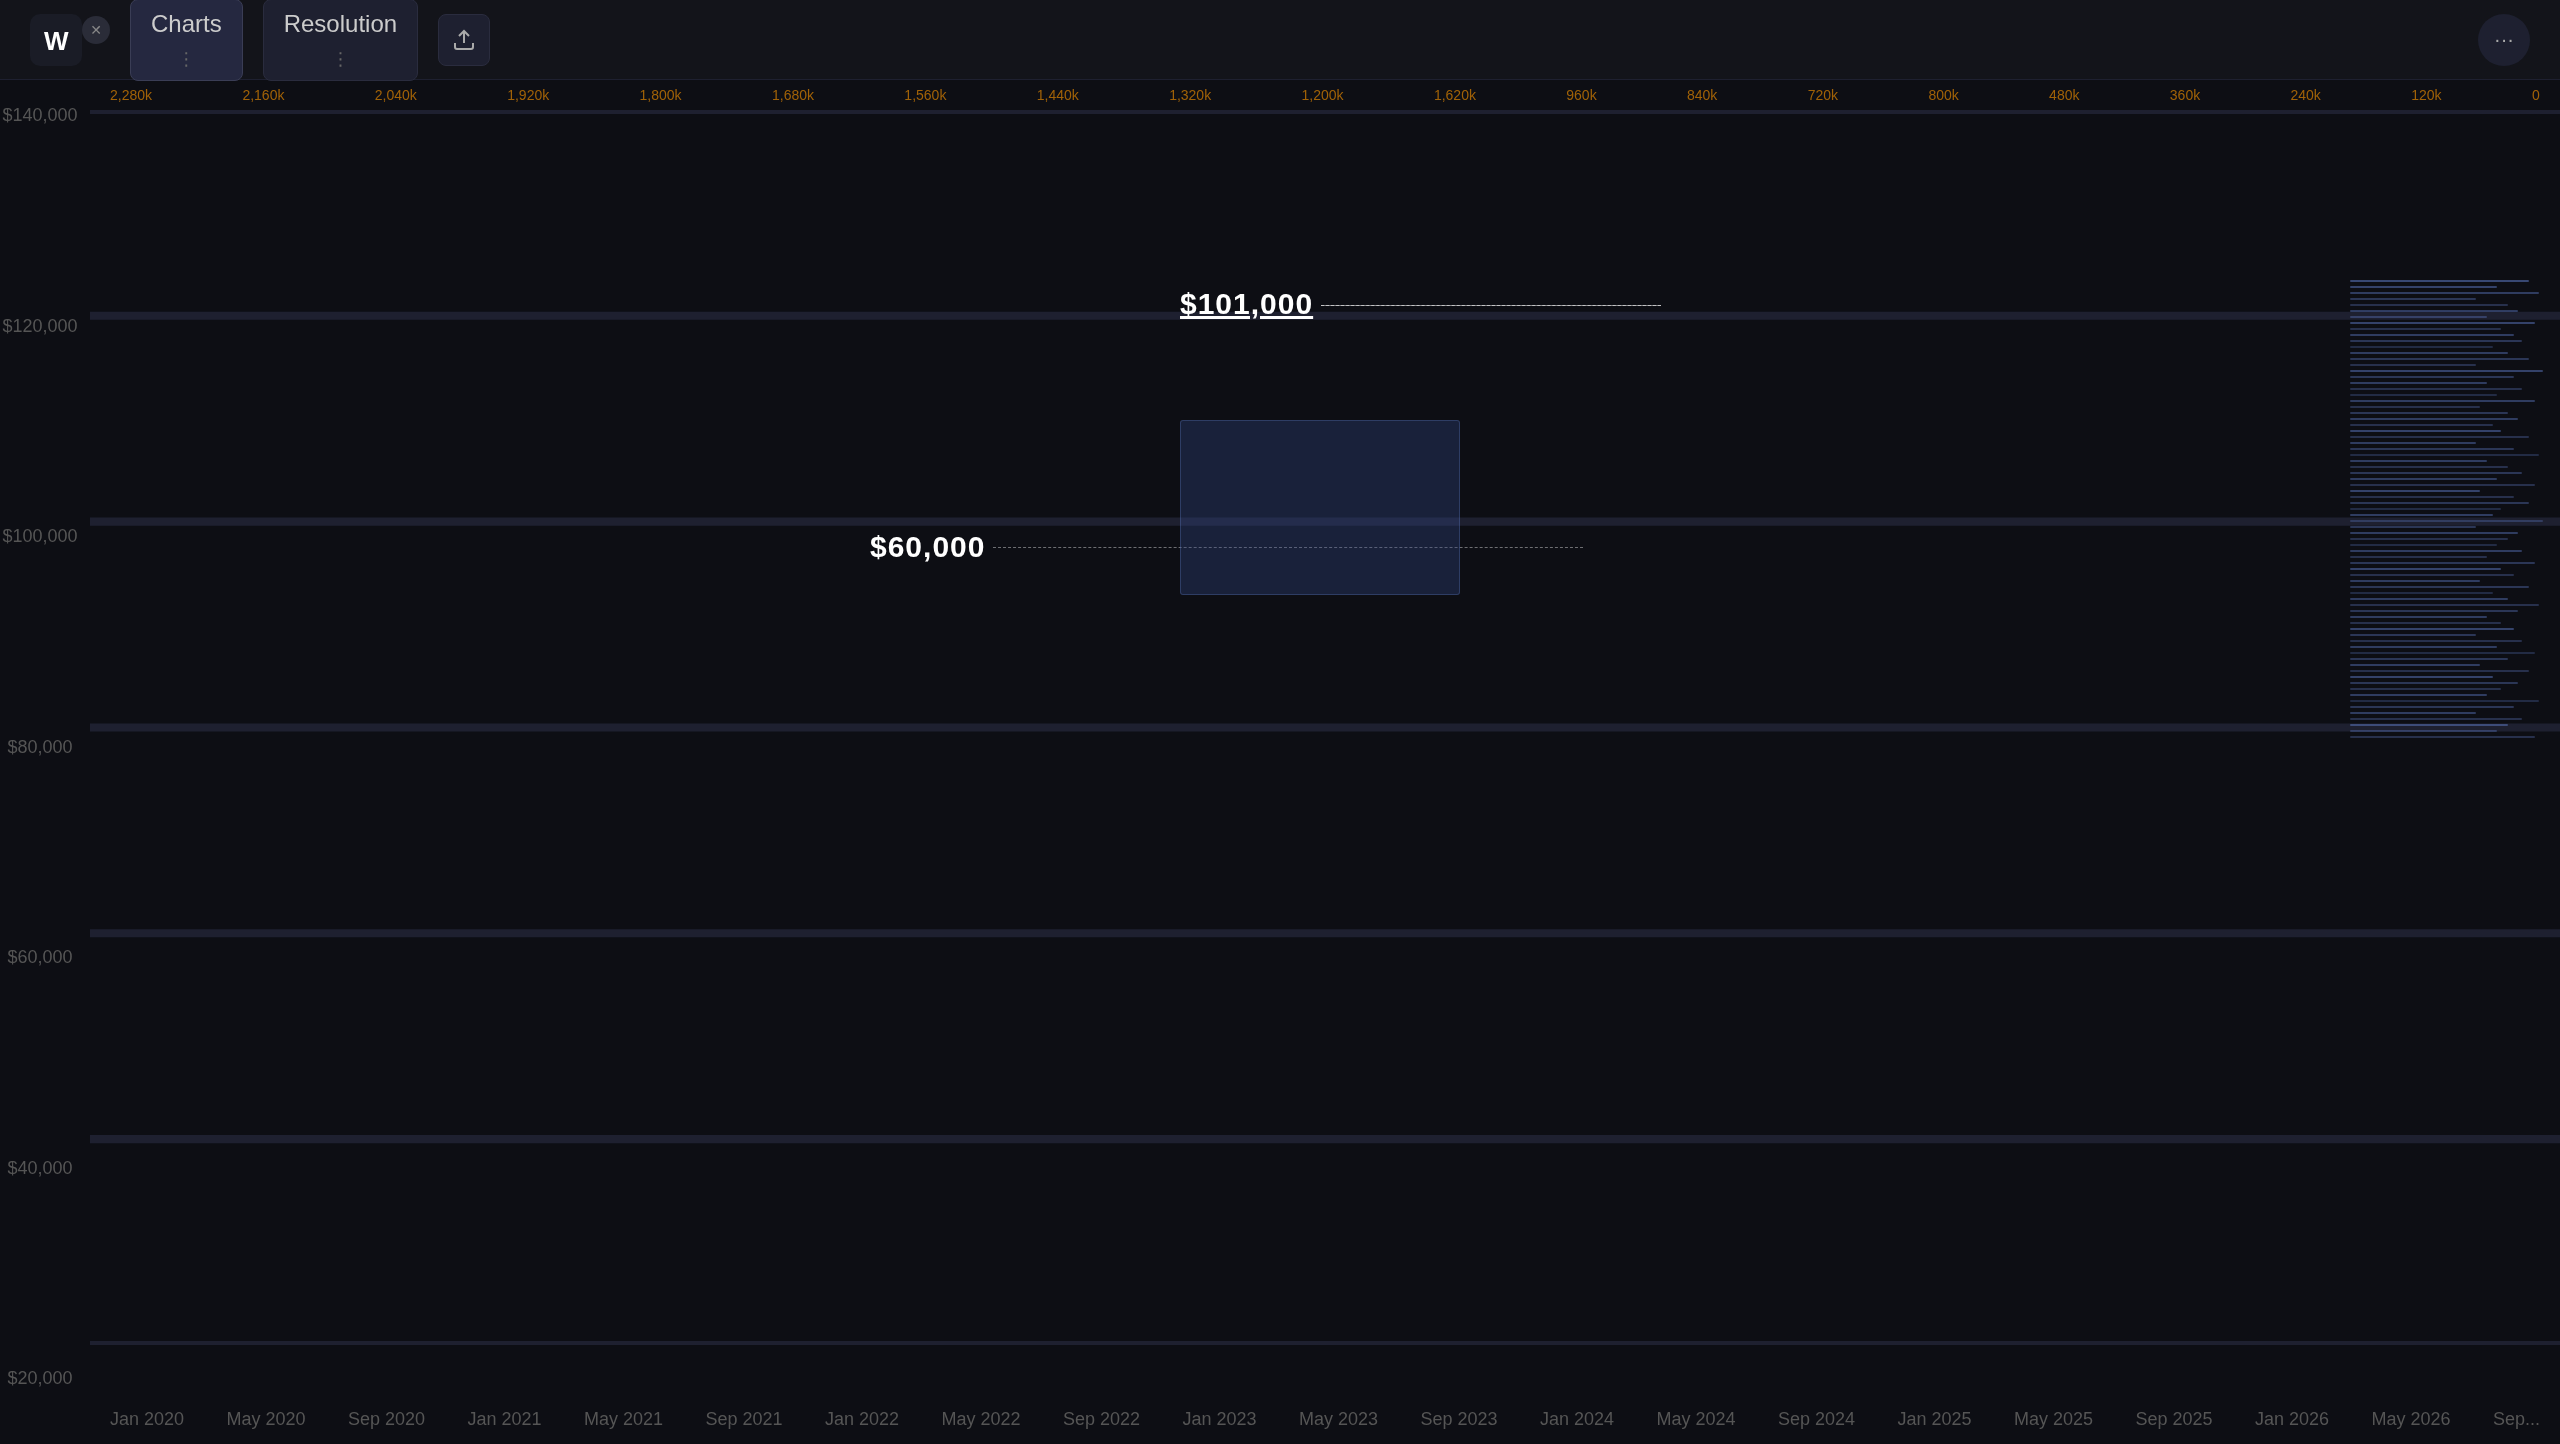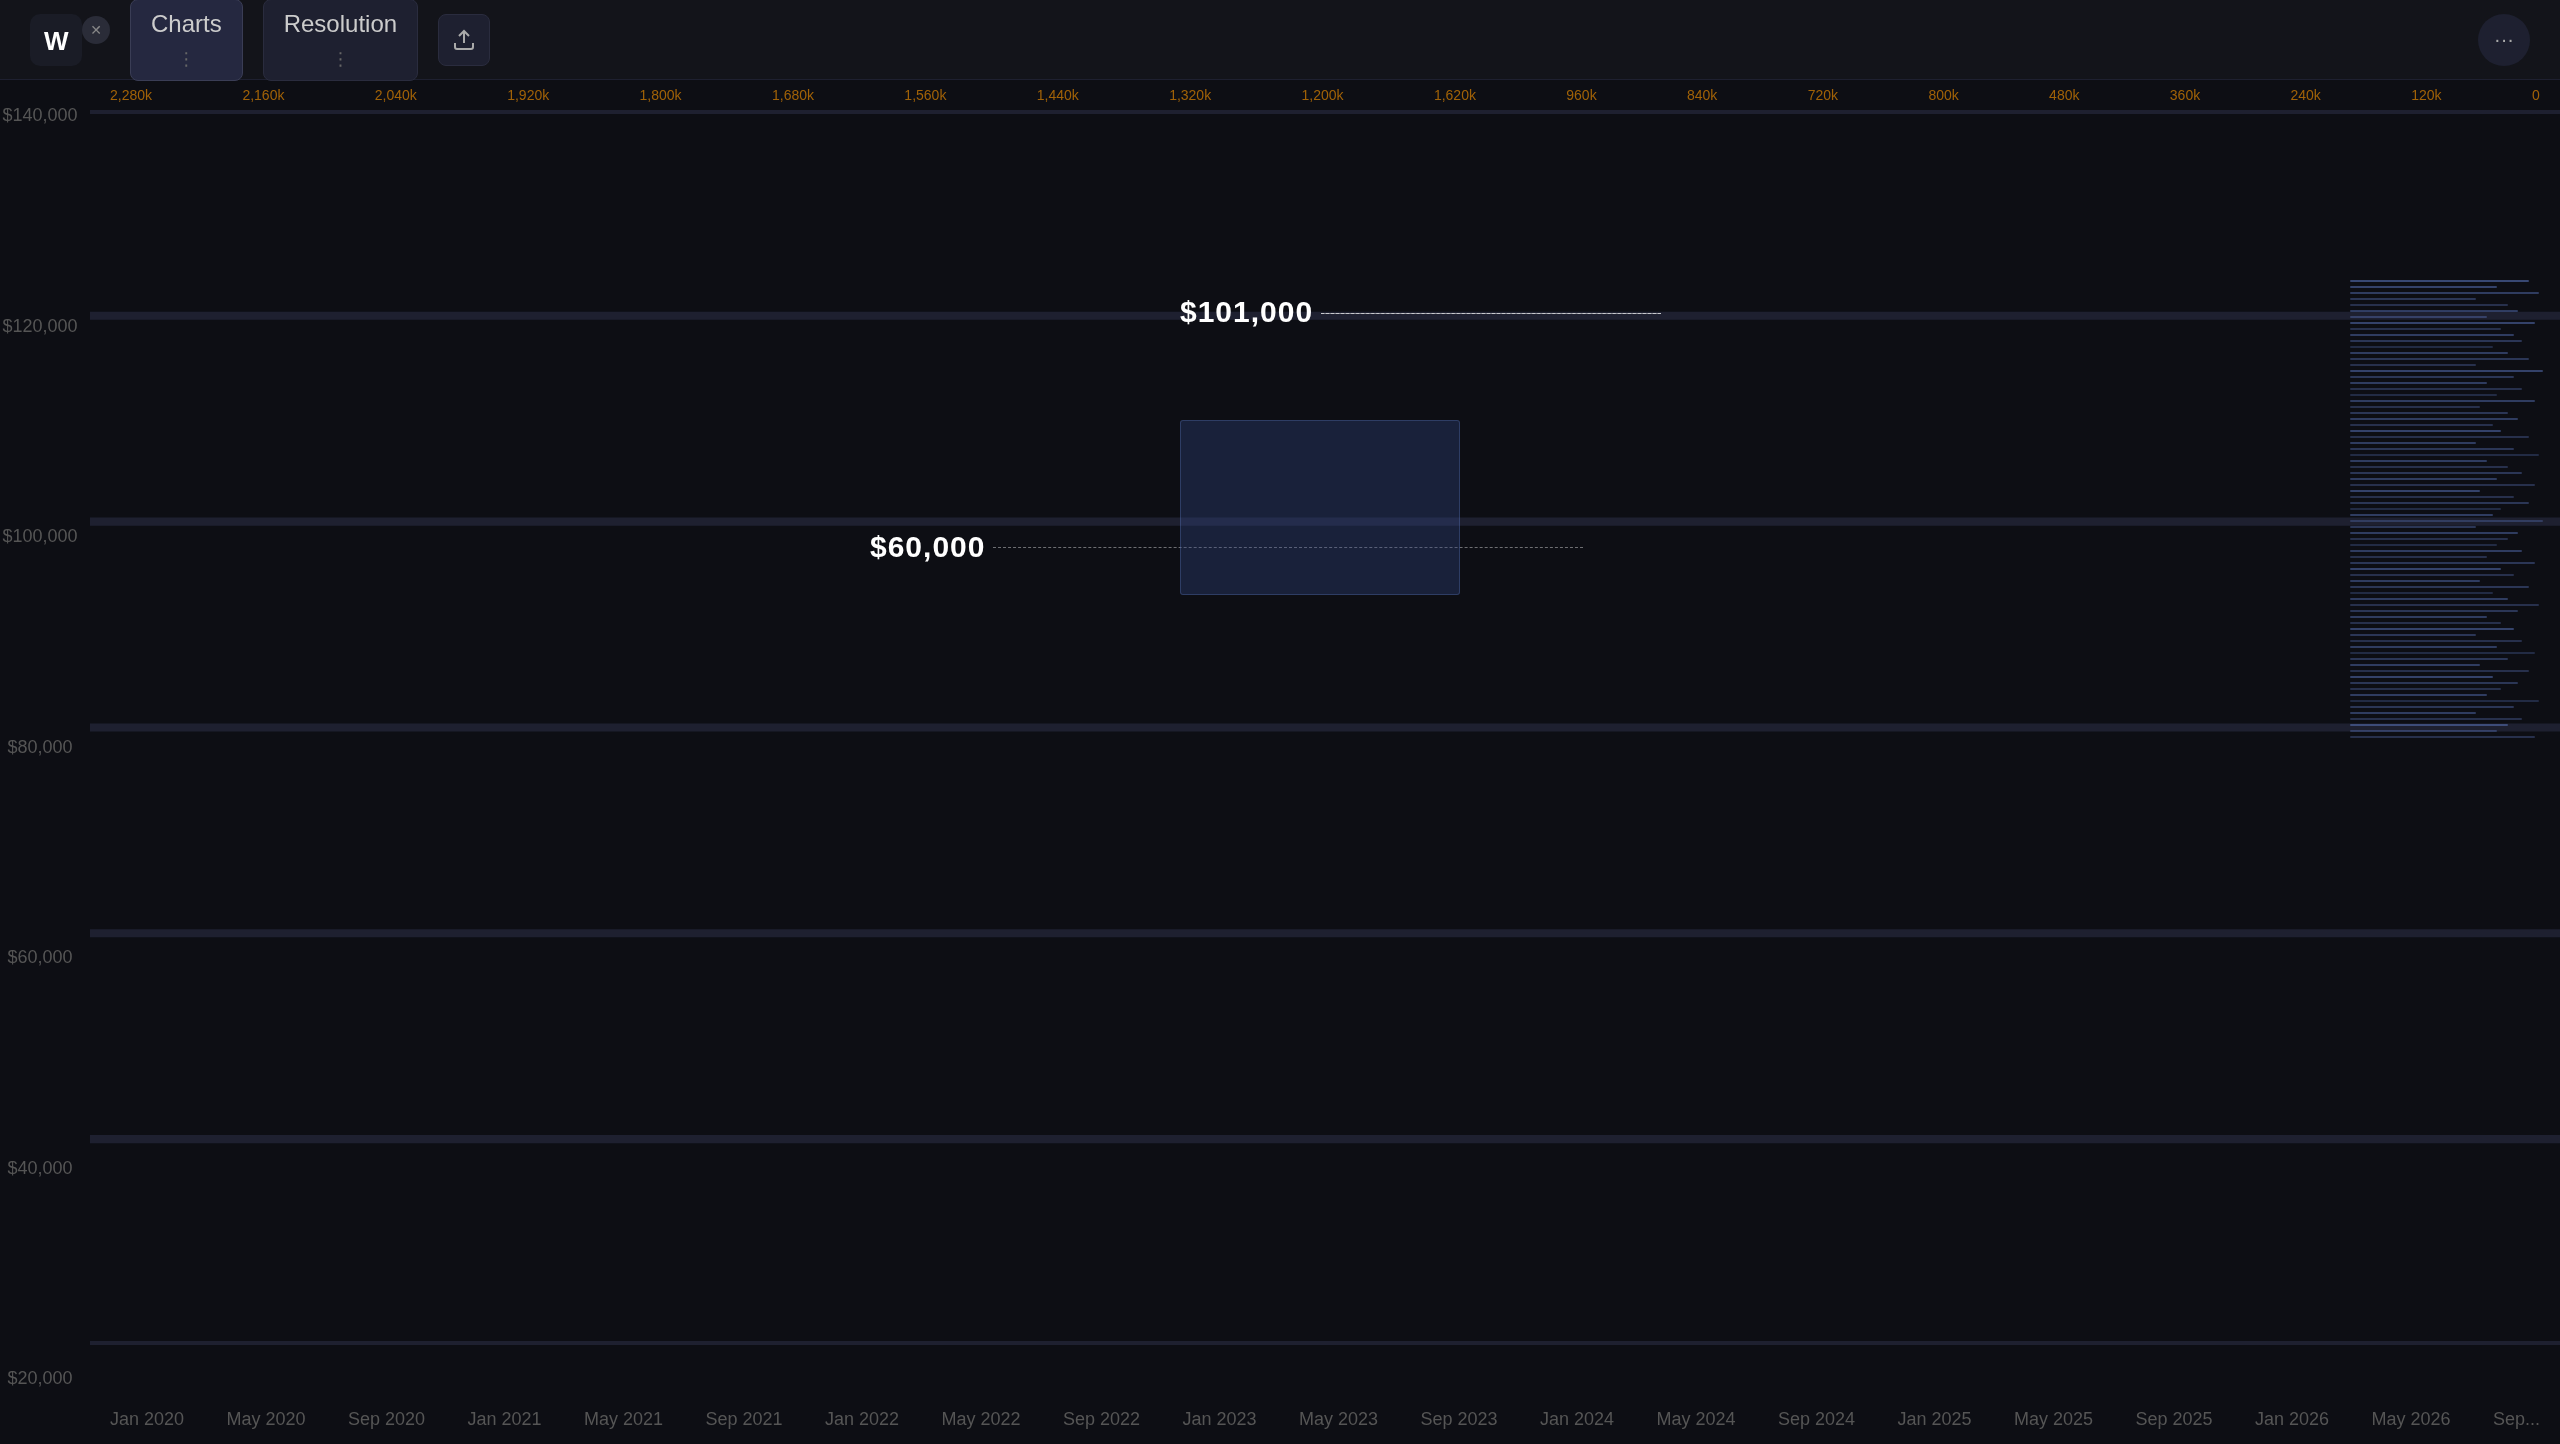--- a/index.html
+++ b/index.html
@@ -632,21 +632,21 @@
           6360,235
           6380,230
           6400,228
           6420,225
           6440,222
           6460,218
           6480,215
         "></polyline>
     </svg>
 
-    <div style="position:absolute; left: 1180px; top: 215px; display:flex; align-items:center; gap:8px;">
+    <div style="position:absolute; left: 1180px; top: 207px; display:flex; align-items:center; gap:8px;text-decoration:underline;">
       <span style="font-size:30px; font-weight:900; color:#fff; letter-spacing:1px;">$101,000</span>
       <div style="width:340px; height:2px; background:rgba(255,255,255,0.5); margin-top:2px; border-top: 1px dashed rgba(255,255,255,0.5); height:0;"></div>
     </div>
 
 
 
     <div style="position:absolute; left: 870px; top: 450px; display:flex; align-items:center; gap:8px;">
       <span style="font-size:30px; font-weight:900; color:#fff; letter-spacing:1px;">$60,000</span>
       <div style="width:590px; height:0; border-top: 1px dashed rgba(255,255,255,0.4);"></div>
     </div>

